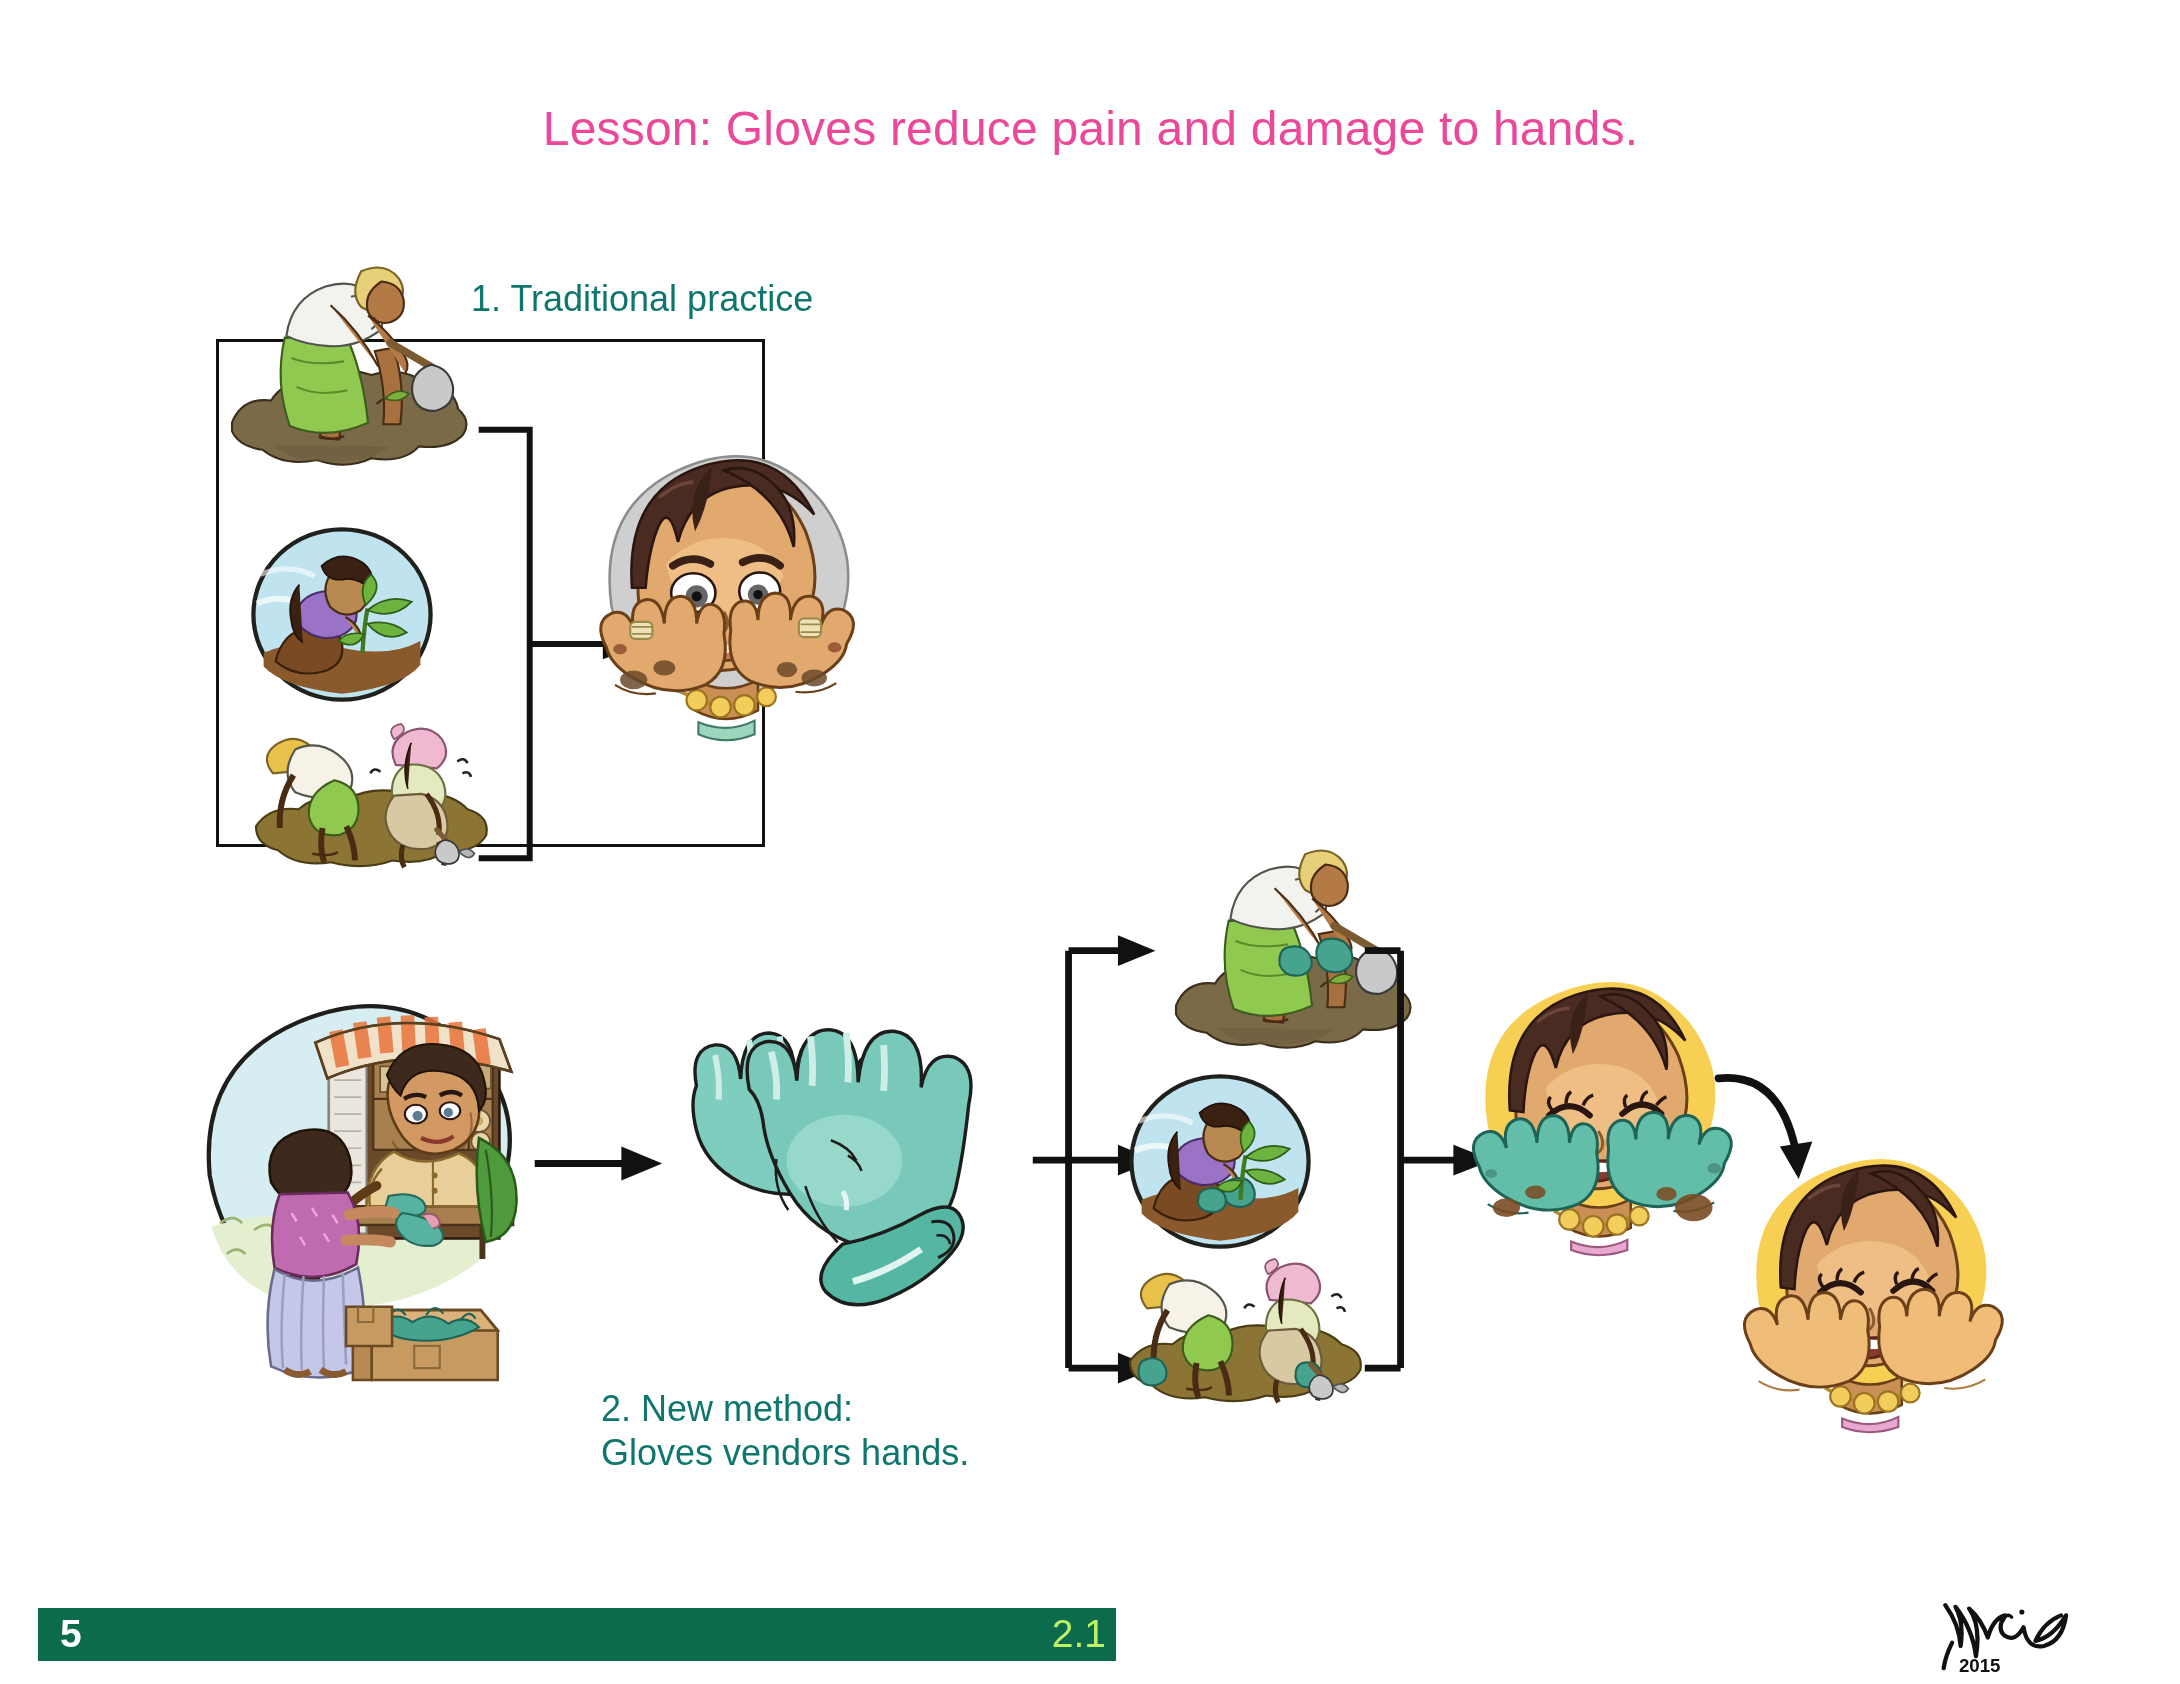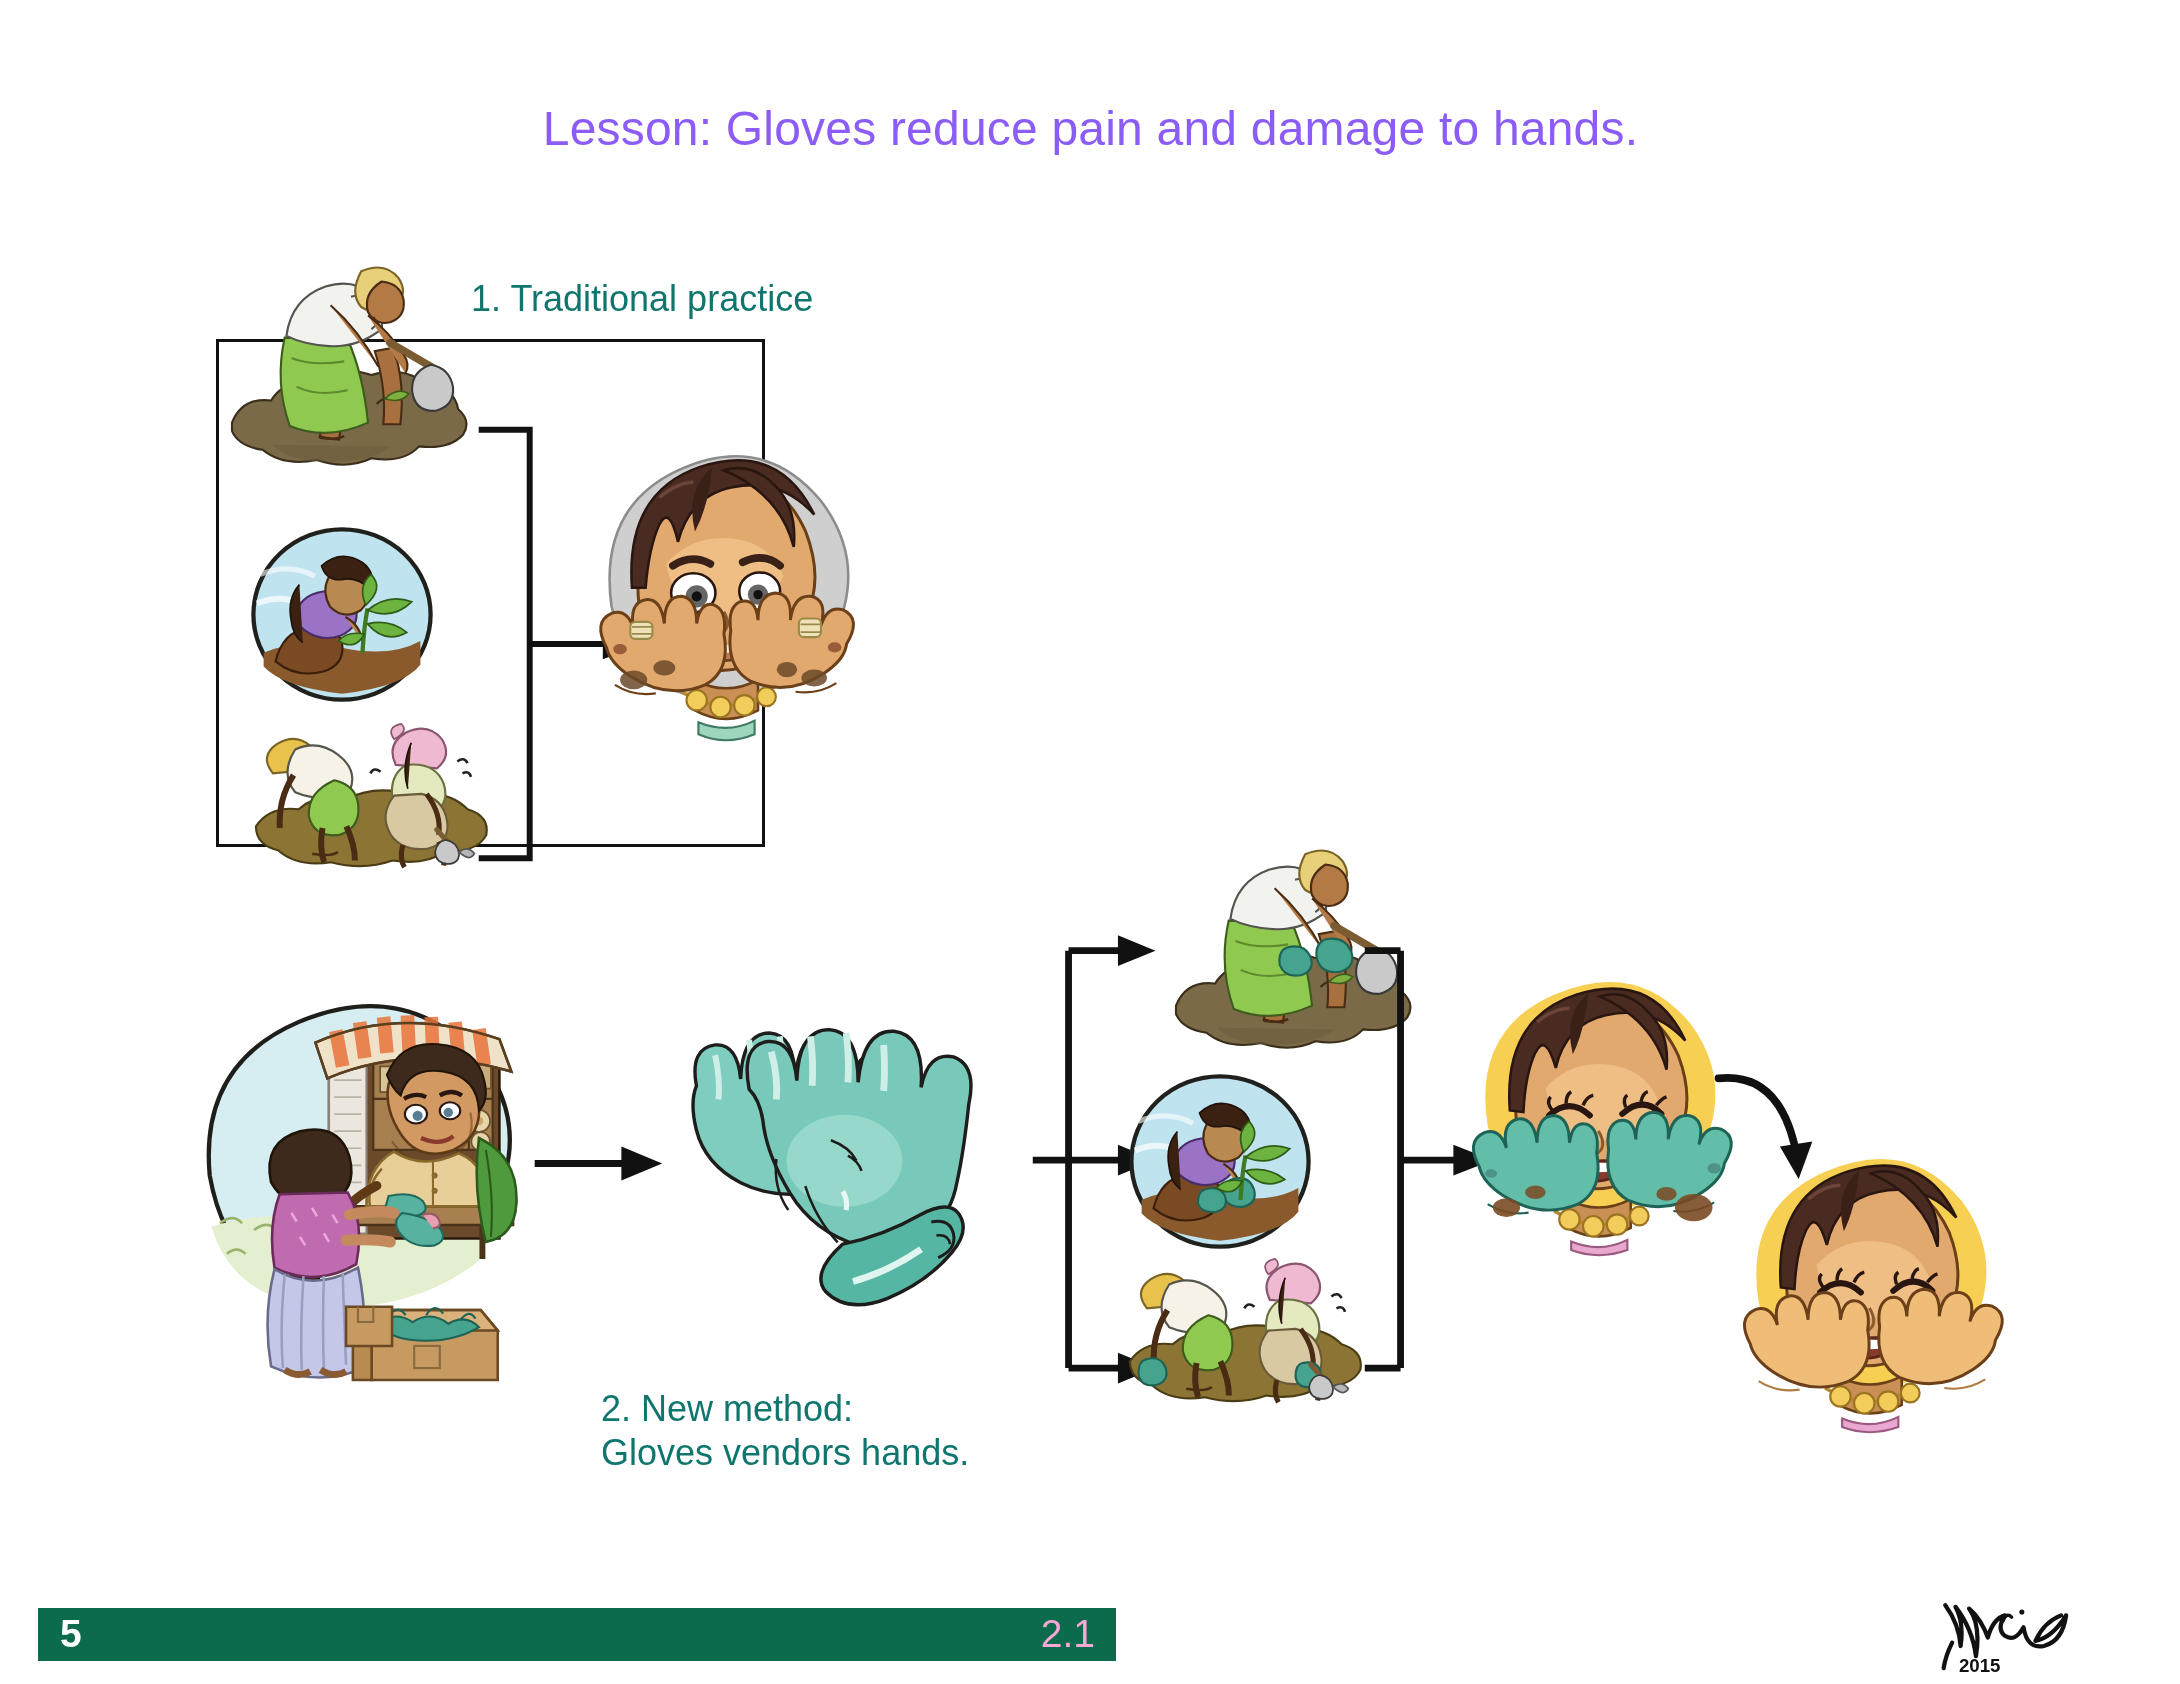--- a/index.html
+++ b/index.html
@@ -15,21 +15,21 @@
     background: #ffffff;
   }
 
   
   #title {
     position: absolute;
     left: 0; top: 101px;
     width: 2181px;
     text-align: center;
     font-size: 48px;
-    color: #8b5cf6;
+    color: #ec4899;
     letter-spacing: 0.2px;
     white-space: nowrap;
   }
 
   
   .label {
     position: absolute;
     color: #0f766e;
     font-size: 36px;
     white-space: nowrap;
@@ -65,23 +65,23 @@
   #footer-page {
     position: absolute;
     left: 22px; top: 50%;
     transform: translateY(-52%);
     color: #ffffff;
     font-size: 39px;
     font-weight: bold;
   }
   #footer-section {
     position: absolute;
-    right: 21px; top: 50%;
+    right: 10px; top: 50%;
     transform: translateY(-52%);
-    color: #f9a8d4;
+    color: #bef264;
     font-size: 39px;
   }
   #credits {
     position: absolute;
     left: 1133px; top: 1605px;
     width: 835px;
     text-align: right;
     color: #111;
     font-size: 25.6px;
     line-height: 1.33;

